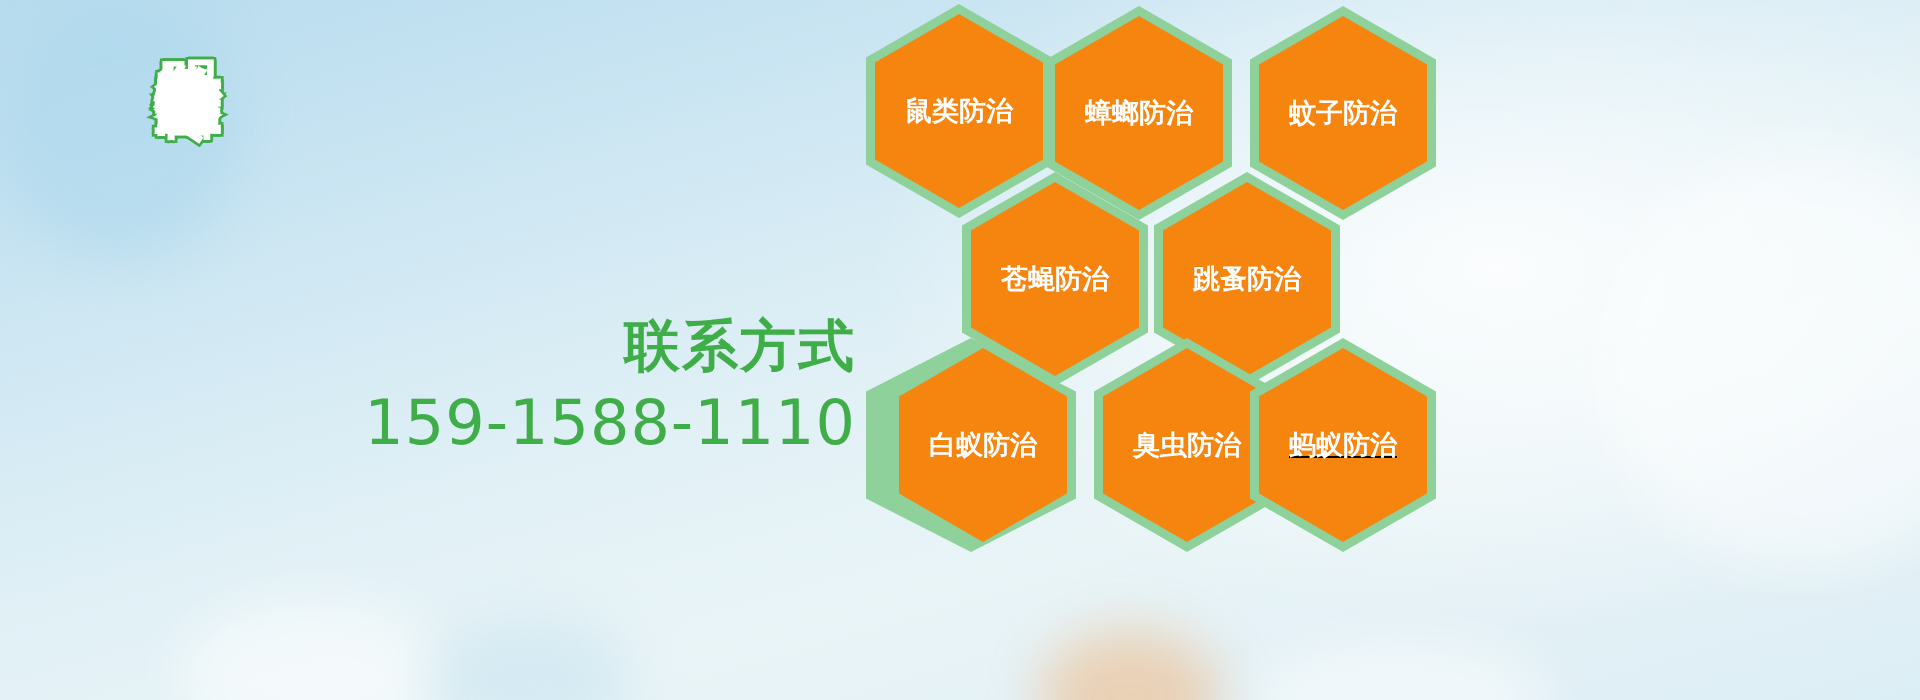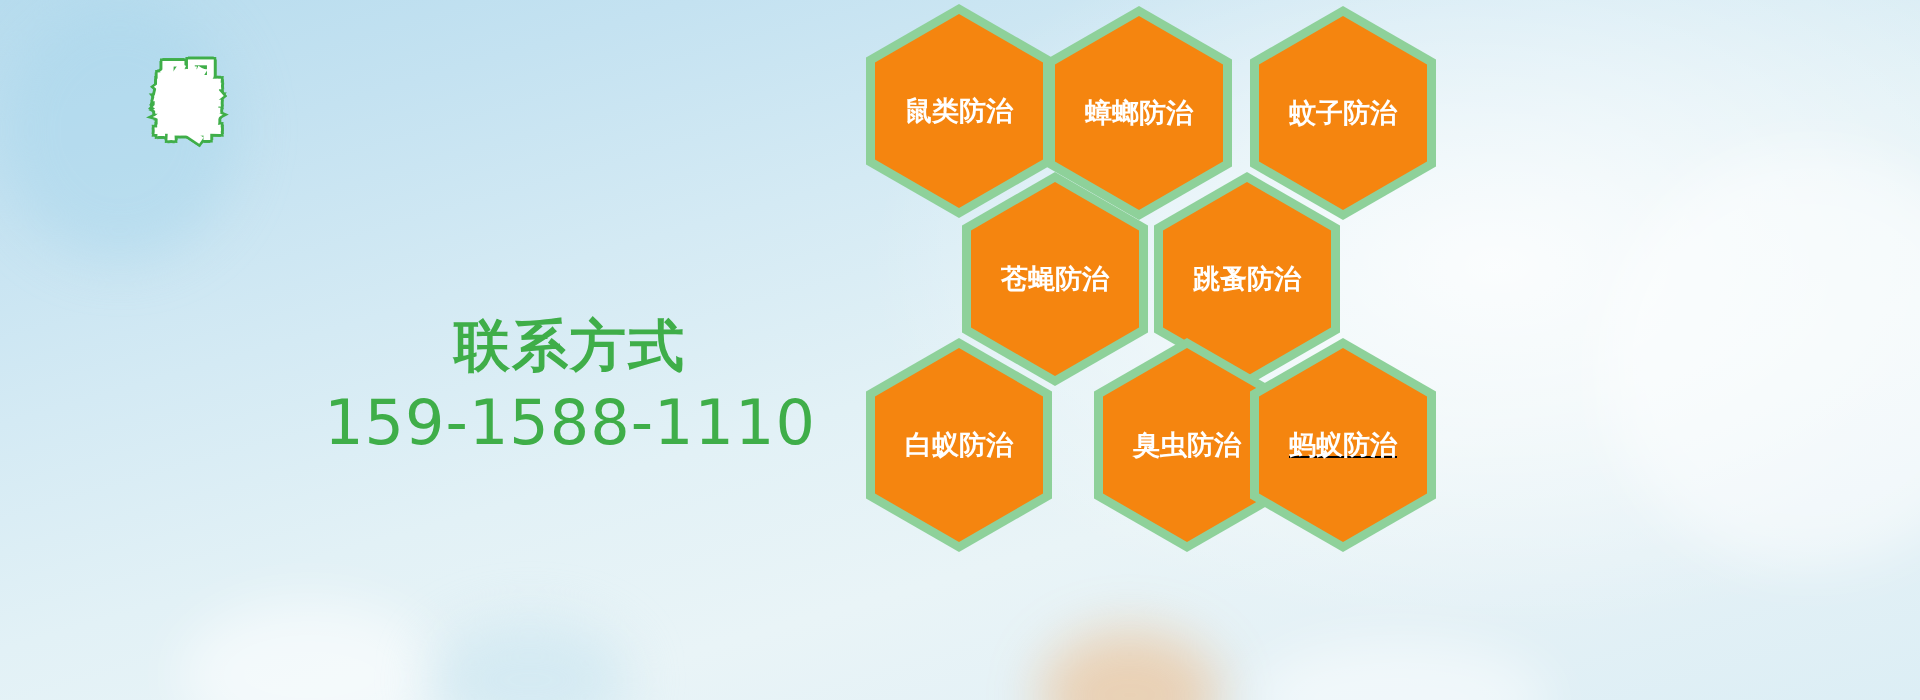--- a/index.html
+++ b/index.html
@@ -91,24 +91,24 @@
     font-size: 58px;
     font-weight: 700;
     letter-spacing: 1px;
     line-height: 1;
     white-space: nowrap;
   }
 
   
   #contact-block {
     position: absolute;
-    left: 270px;
+    left: 256px;
     top: 310px;
     width: 600px;
-    text-align: center;
+    text-align: right;
     color: #3fae49;
   }
   #contact-title {
     font-size: 56px;
     font-weight: 700;
     letter-spacing: 2px;
     line-height: 1.28;
   }
   .phone-number {
     font-size: 62px;
@@ -152,21 +152,21 @@
     letter-spacing: 0px;
     white-space: nowrap;
     line-height: 1;
   }
 
   .hex.r1c1 { left: 4px;   top: 4px; }
   .hex.r1c2 { left: 184px; top: 6px; }
   .hex.r1c3 { left: 388px; top: 6px; }
   .hex.r2c1 { left: 100px; top: 172px; }
   .hex.r2c2 { left: 292px; top: 172px; }
-  .hex.r3c1 { left: 4px;   top: 338px; }
+  .hex.r3c1 { left: 4px;   top: 338px; padding-left: 24px; }
   .hex.r3c2 { left: 196px; top: 338px; margin-left: 36px; }
   .hex.r3c3 { left: 388px; top: 338px; text-decoration: underline; }
 </style>
 </head>
 <body>
 
 <div id="banner">
 
   <div class="blob b6"></div>
   <div class="blob b5"></div>

